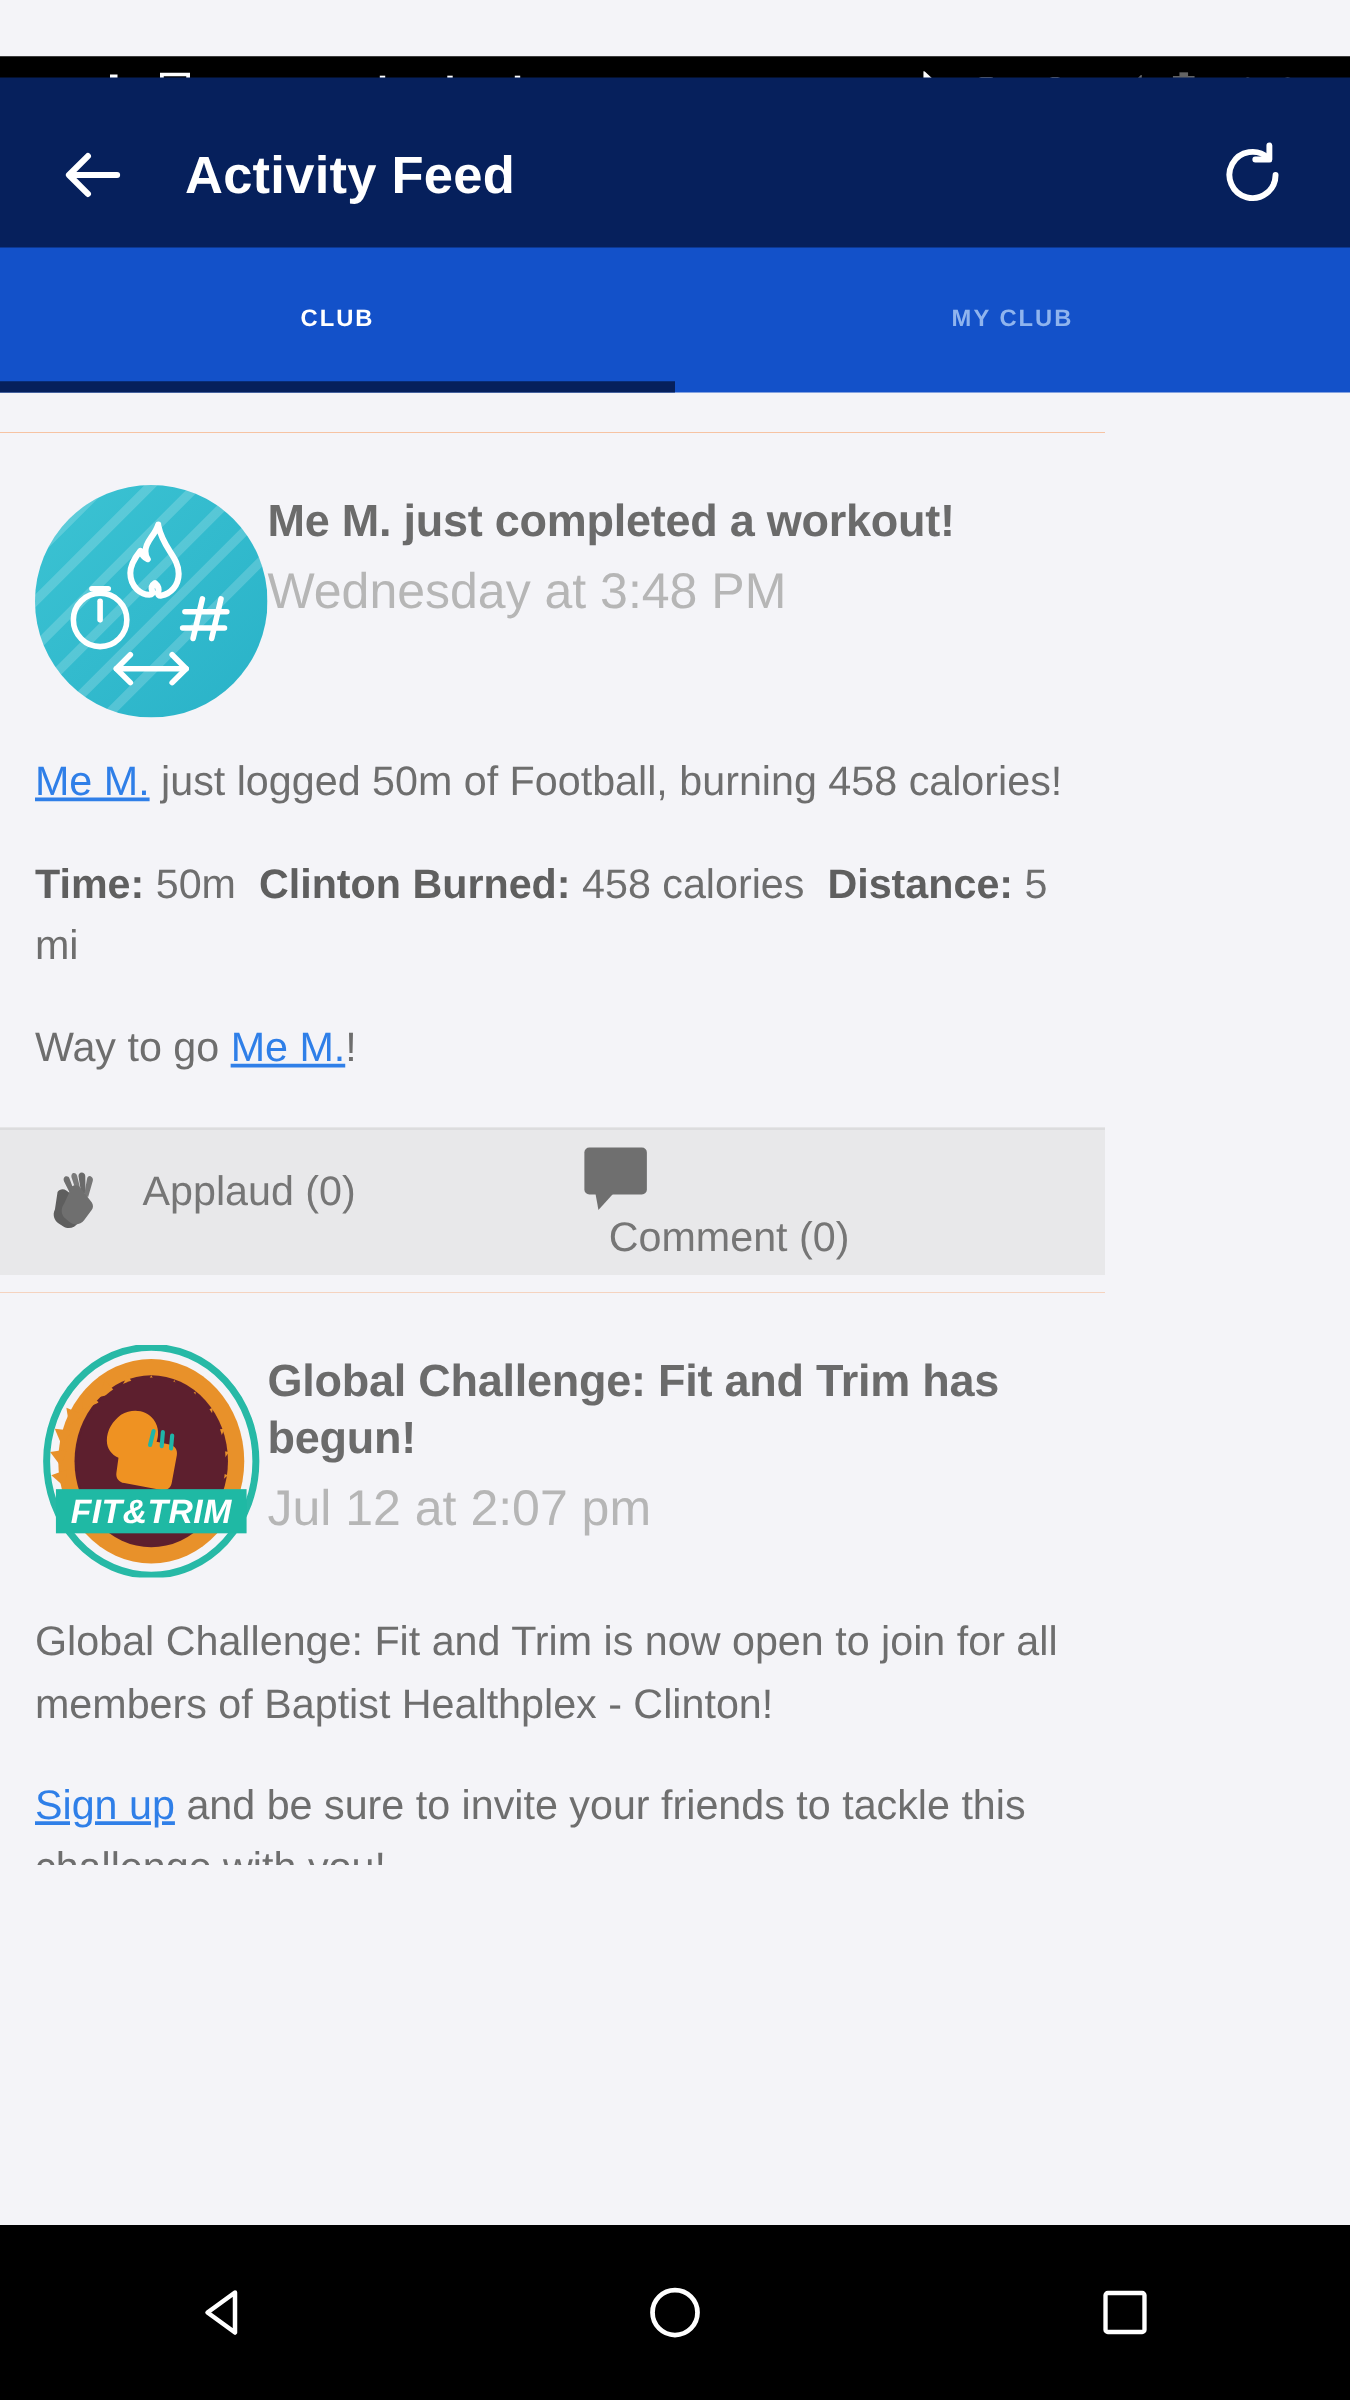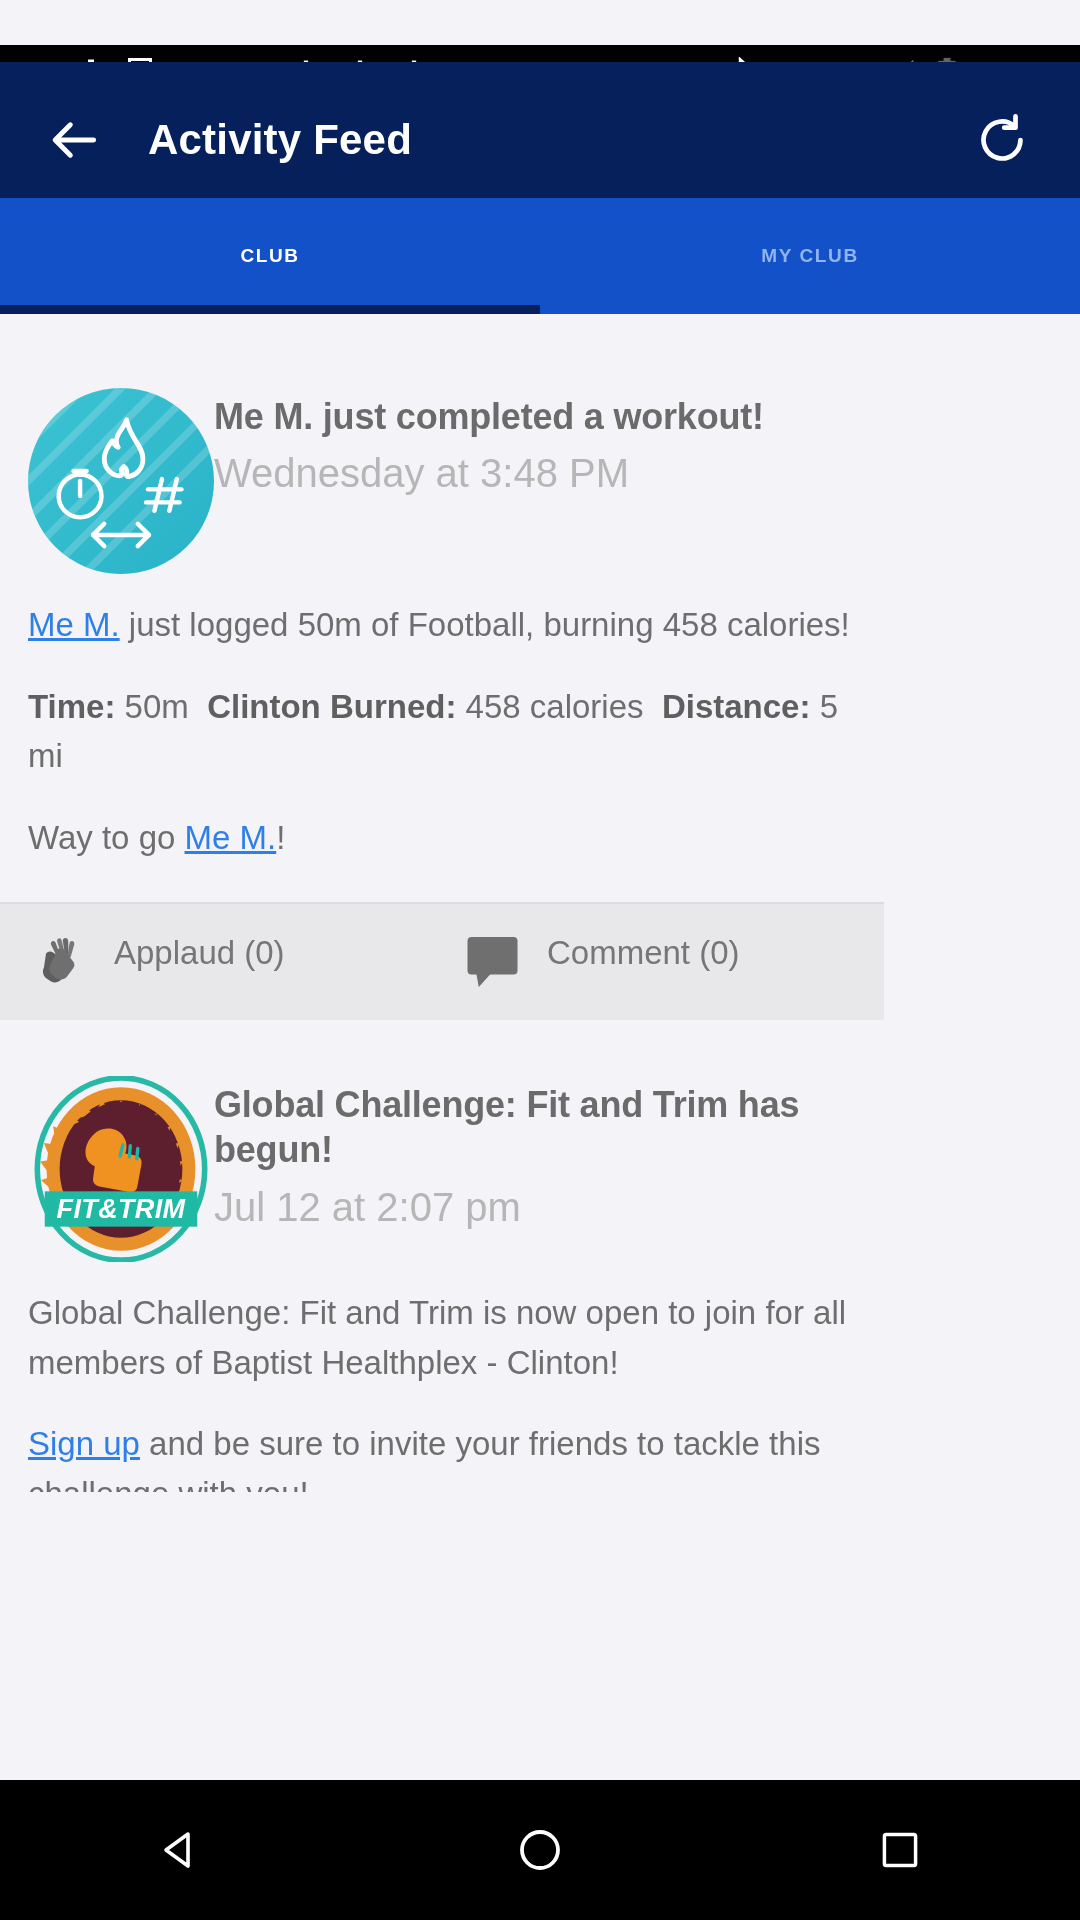--- a/index.html
+++ b/index.html
@@ -184,21 +184,21 @@
     align-items: center;
     box-sizing: border-box;
   }
   .action {
     flex: 1;
     display: flex;
     padding-left: 36px;
     box-sizing: border-box;
     cursor: pointer;
   }
-  .action:last-child { padding-left: 10px; }
+  .action:last-child { padding-left: 10px; flex-direction: column; }
   .action-label {
     font-size: 33px;
     color: #767676;
     margin-left: 22px;
   }
   .card-gap {
     height: 14px;
     background: #f4f4f8;
   }
 

